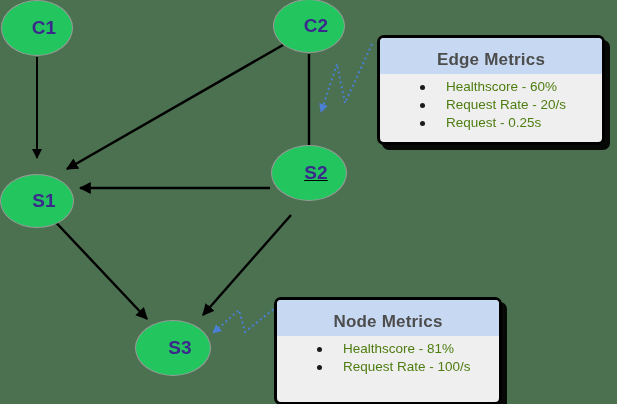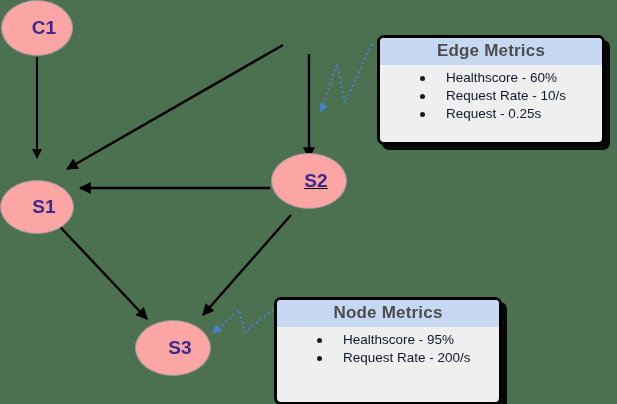--- a/index.html
+++ b/index.html
@@ -24,21 +24,21 @@
     top: 0;
     width: 617px;
     height: 404px;
   }
   .node {
     position: absolute;
     display: flex;
     align-items: center;
     justify-content: center;
     border-radius: 50%;
-    background: #fca5a5;
+    background: #22c55e;
     border: 1.5px solid #9a9a9a;
     box-sizing: border-box;
     padding-left: 14px;
   }
   .node-label {
     font-size: 19px;
     font-weight: bold;
     color: #3b2a8c;
     letter-spacing: 0.2px;
     user-select: none;
@@ -51,35 +51,35 @@
     box-shadow: 5px 5px 0 0 rgba(0,0,0,0.92);
     box-sizing: border-box;
     overflow: hidden;
   }
   .callout-header {
     background: #c7d9f2;
     text-align: center;
     font-size: 17px;
     font-weight: bold;
     color: #4d4d4d;
-    padding: 3px 0 4px 0;
+    padding: 12px 0 4px 0;
     letter-spacing: 0.2px;
   }
   .callout-body {
     padding: 4px 0 6px 0;
   }
   .callout-body ul {
     margin: 0;
     padding: 0 0 0 38px;
     list-style: none;
   }
   .callout-body li {
     position: relative;
     font-size: 13.5px;
-    color: #0f172a;
+    color: #4d7c0f;
     line-height: 18px;
     padding-left: 28px;
     white-space: nowrap;
   }
   .callout-body li::before {
     content: "";
     position: absolute;
     left: 2px;
     top: 7px;
     width: 5px;
@@ -117,47 +117,50 @@
 
     <path d="M 372 44 L 345 103 L 337 64 L 321 112" fill="none" stroke="#4a7fd4" stroke-width="2" stroke-dasharray="2 3" marker-end="url(#bluearrow)"></path>
 
     <path d="M 285 300 L 245 332 L 239 310 L 213 333" fill="none" stroke="#4a7fd4" stroke-width="2" stroke-dasharray="2 3" marker-end="url(#bluearrow)"></path>
   </svg>
 
   <div class="node" style="left:1px; top:0px; width:72px; height:56px;">
     <span class="node-label">C1</span>
   </div>
 
+  <div class="node" style="left:273px; top:-1px; width:72px; height:54px;">
+    <span class="node-label">C2</span>
+  </div>
 
-  <div class="node" style="left:0px; top:180px; width:74px; height:54px;">
+  <div class="node" style="left:0px; top:174px; width:74px; height:54px;">
     <span class="node-label">S1</span>
   </div>
 
-  <div class="node" style="left:271px; top:153px; width:76px; height:56px;text-decoration:underline;">
+  <div class="node" style="left:271px; top:145px; width:76px; height:56px;text-decoration:underline;">
     <span class="node-label">S2</span>
   </div>
 
   <div class="node" style="left:135px; top:320px; width:76px; height:56px;">
     <span class="node-label">S3</span>
   </div>
 
   <div class="callout" style="left:377px; top:35px; width:228px; height:110px;">
     <div class="callout-header">Edge Metrics</div>
     <div class="callout-body">
       <ul>
         <li>Healthscore - 60%</li>
-        <li>Request Rate - 10/s</li>
+        <li>Request Rate - 20/s</li>
         <li>Request - 0.25s</li>
       </ul>
     </div>
   </div>
 
   <div class="callout" style="left:274px; top:297px; width:228px; height:108px;">
     <div class="callout-header">Node Metrics</div>
     <div class="callout-body">
       <ul>
-        <li>Healthscore - 95%</li>
-        <li>Request Rate - 200/s</li>
+        <li>Healthscore - 81%</li>
+        <li>Request Rate - 100/s</li>
       </ul>
     </div>
   </div>
 
 </div>
 
 </body></html>

